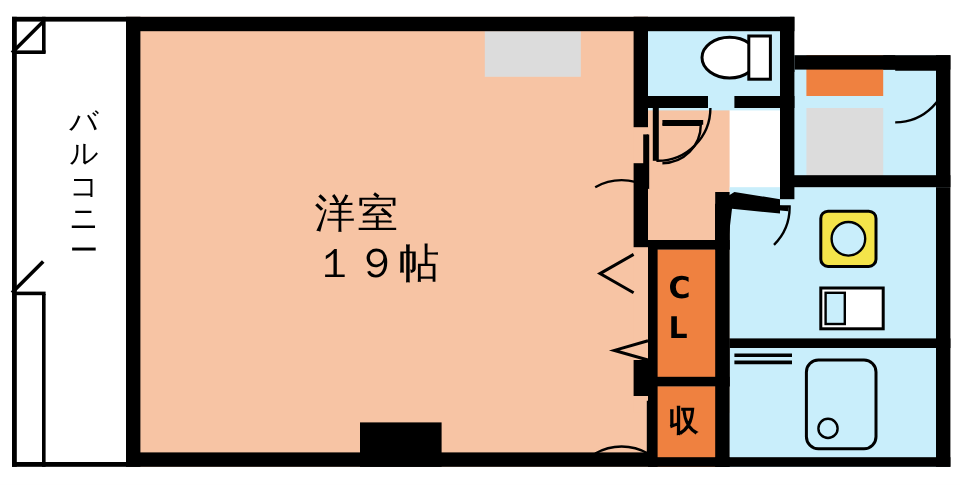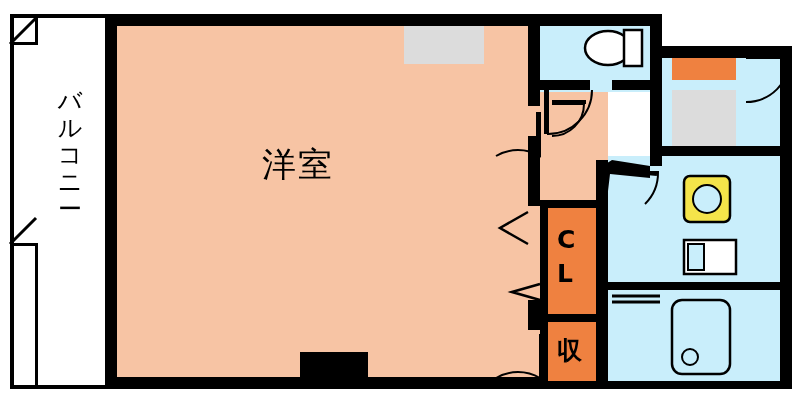--- a/index.html
+++ b/index.html
@@ -205,21 +205,22 @@
     <line x1="552" y1="102" x2="586" y2="102" stroke="#000000" stroke-width="4"></line>
 
     <line x1="117" y1="26" x2="117" y2="377" stroke="#000000" stroke-width="0"></line>
 
     <line x1="10" y1="44" x2="36" y2="18" stroke="#000000" stroke-width="3"></line>
     <line x1="10" y1="244" x2="36" y2="218" stroke="#000000" stroke-width="3"></line>
   </svg>
 
   <div class="label lbl-balcony" style="left:55px; top:88px;">バ<br>ル<br>コ<br>ニ<br>ー</div>
 
-  <div class="label lbl-room-name" style="left:262px; top:148px;font-family:Liberation Serif, serif;">洋室</div>
-
+  <div class="label lbl-room-name" style="left:262px; top:161px;">洋室</div>
+
+  <div class="label lbl-room-size" style="left:262px; top:203px;">１９帖</div>
 
   <div class="label lbl-cl" style="left:557px; top:226px;">C</div>
   <div class="label lbl-cl" style="left:557px; top:260px;">L</div>
 
   <div class="label lbl-closet" style="left:557px; top:338px;">収</div>
 
 </div>
 
 </body></html>

